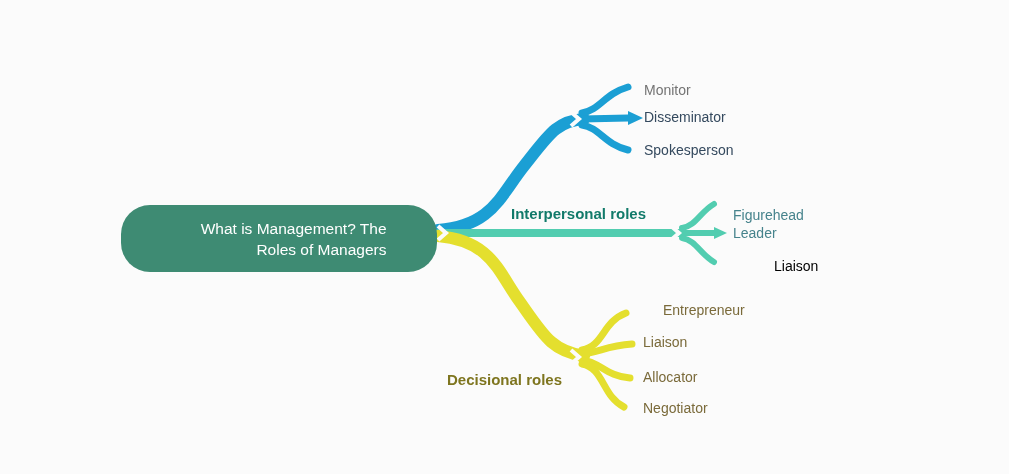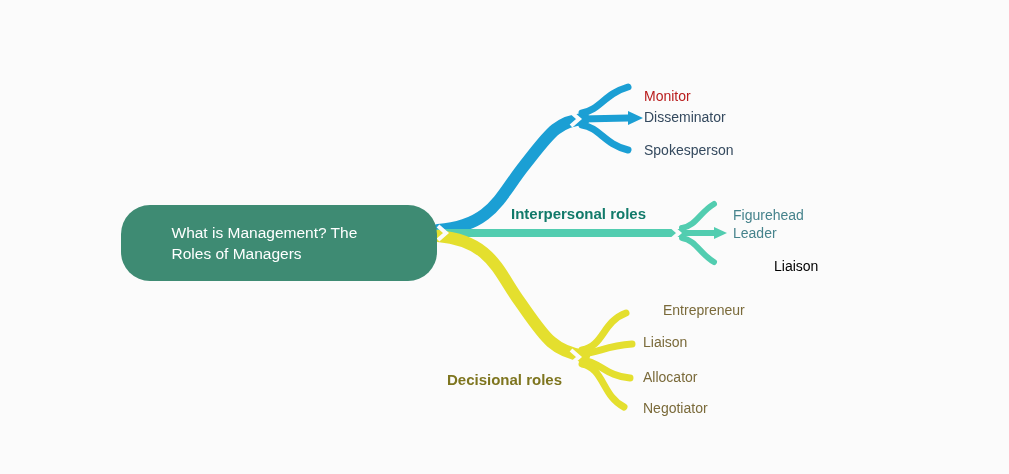--- a/index.html
+++ b/index.html
@@ -25,26 +25,26 @@
     fill: none;
     stroke: #fbfbfb;
     stroke-width: 4;
     stroke-linecap: butt;
     stroke-linejoin: miter;
   }
   .root-topic {
     position: absolute;
     z-index: 3;
     left: 121px; top: 205px;
-    width: 316px; height: 76px;
+    width: 316px; height: 67px;
     border-radius: 29px;
     display: flex;
     align-items: center;
     justify-content: center;
-    text-align: left;
+    text-align: right;
     font-size: 15.5px;
     line-height: 21px;
     cursor: default;
   }
   .root-topic .root-label { width: 215px; }
   .branch-title {
     position: absolute;
     z-index: 2;
     font-size: 15px;
     font-weight: bold;
@@ -92,21 +92,21 @@
     <polyline class="notch" points="438,226 446,233 438,240"></polyline>
   </svg>
 
   <div class="root-topic" style="background: rgb(62, 139, 115); color: rgb(255, 255, 255);">
     <div class="root-label">What is Management? The Roles of Managers</div>
   </div>
 
   <div class="branch-title" style="left: 511px; top: 205px; color: rgb(17, 122, 106);">Interpersonal roles</div>
   <div class="branch-title" style="left: 447px; top: 371px; color: rgb(126, 117, 31);">Decisional roles</div>
 
-  <div class="leaf-label" style="left: 644px; top: 86px; color: #b91c1c;">Monitor</div>
+  <div class="leaf-label" style="left: 644px; top: 80px; color: #737373;">Monitor</div>
   <div class="leaf-label" style="left: 644px; top: 107px; color: rgb(52, 73, 94);">Disseminator</div>
   <div class="leaf-label" style="left: 644px; top: 140px; color: rgb(52, 73, 94);">Spokesperson</div>
 
   <div class="leaf-label" style="left: 733px; top: 205px; color: rgb(70, 131, 140);">Figurehead</div>
   <div class="leaf-label" style="left: 733px; top: 223px; color: rgb(70, 131, 140);">Leader</div>
   <div class="leaf-label" style="left: 774px; top: 256px; color: #000000;">Liaison</div>
 
   <div class="leaf-label" style="left: 643px; top: 300px; color: rgb(122, 106, 58); margin-left: 20px;">Entrepreneur</div>
   <div class="leaf-label" style="left: 643px; top: 332px; color: rgb(122, 106, 58);">Liaison</div>
   <div class="leaf-label" style="left: 643px; top: 367px; color: rgb(122, 106, 58);">Allocator</div>

